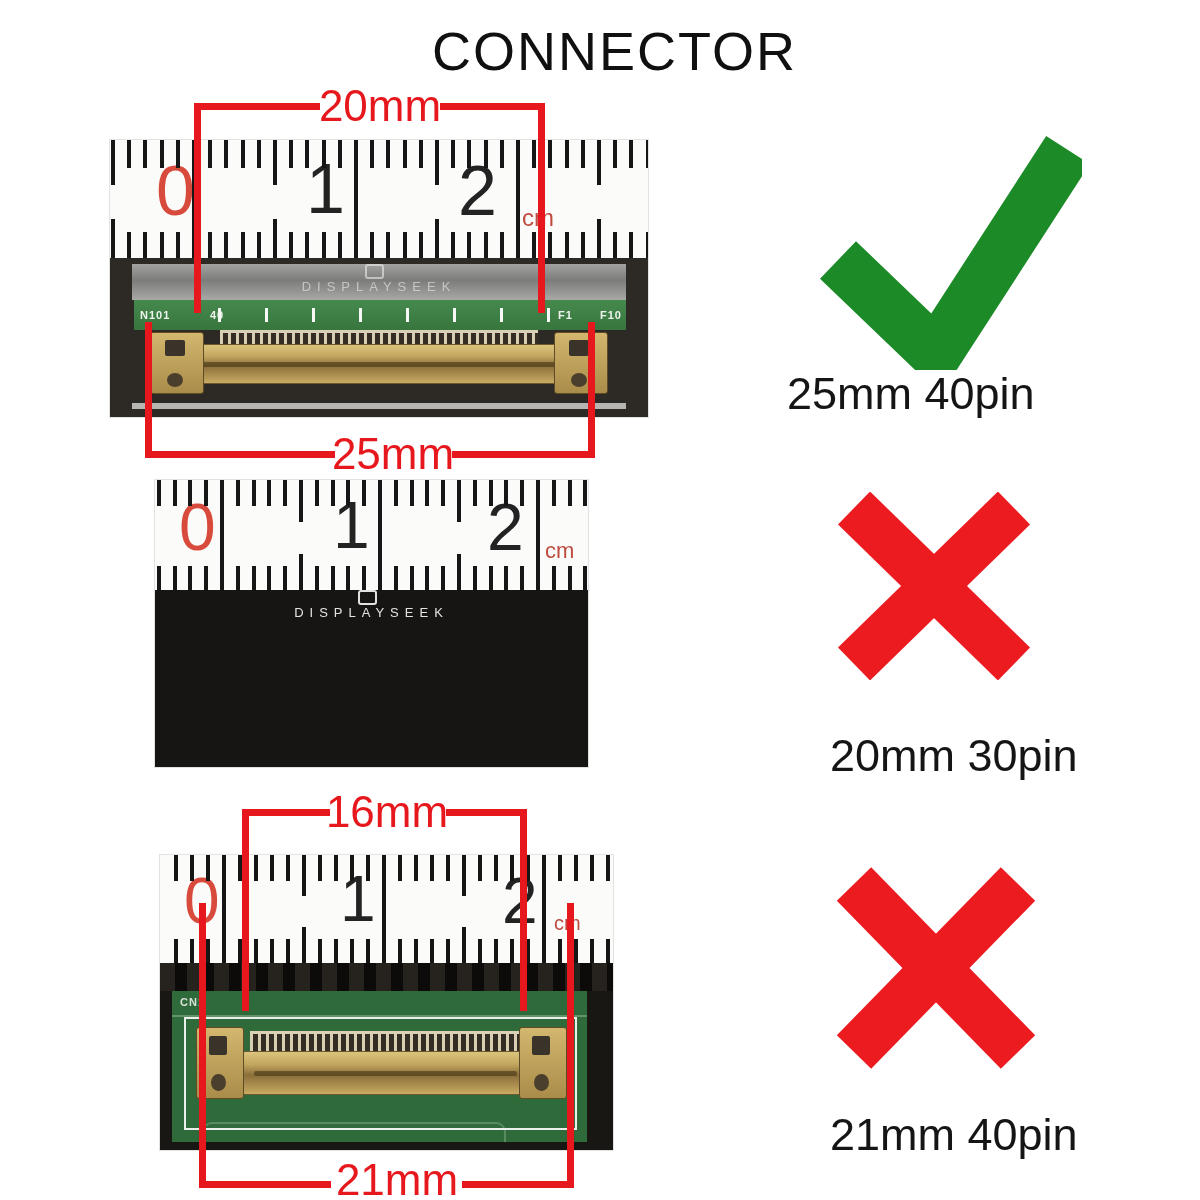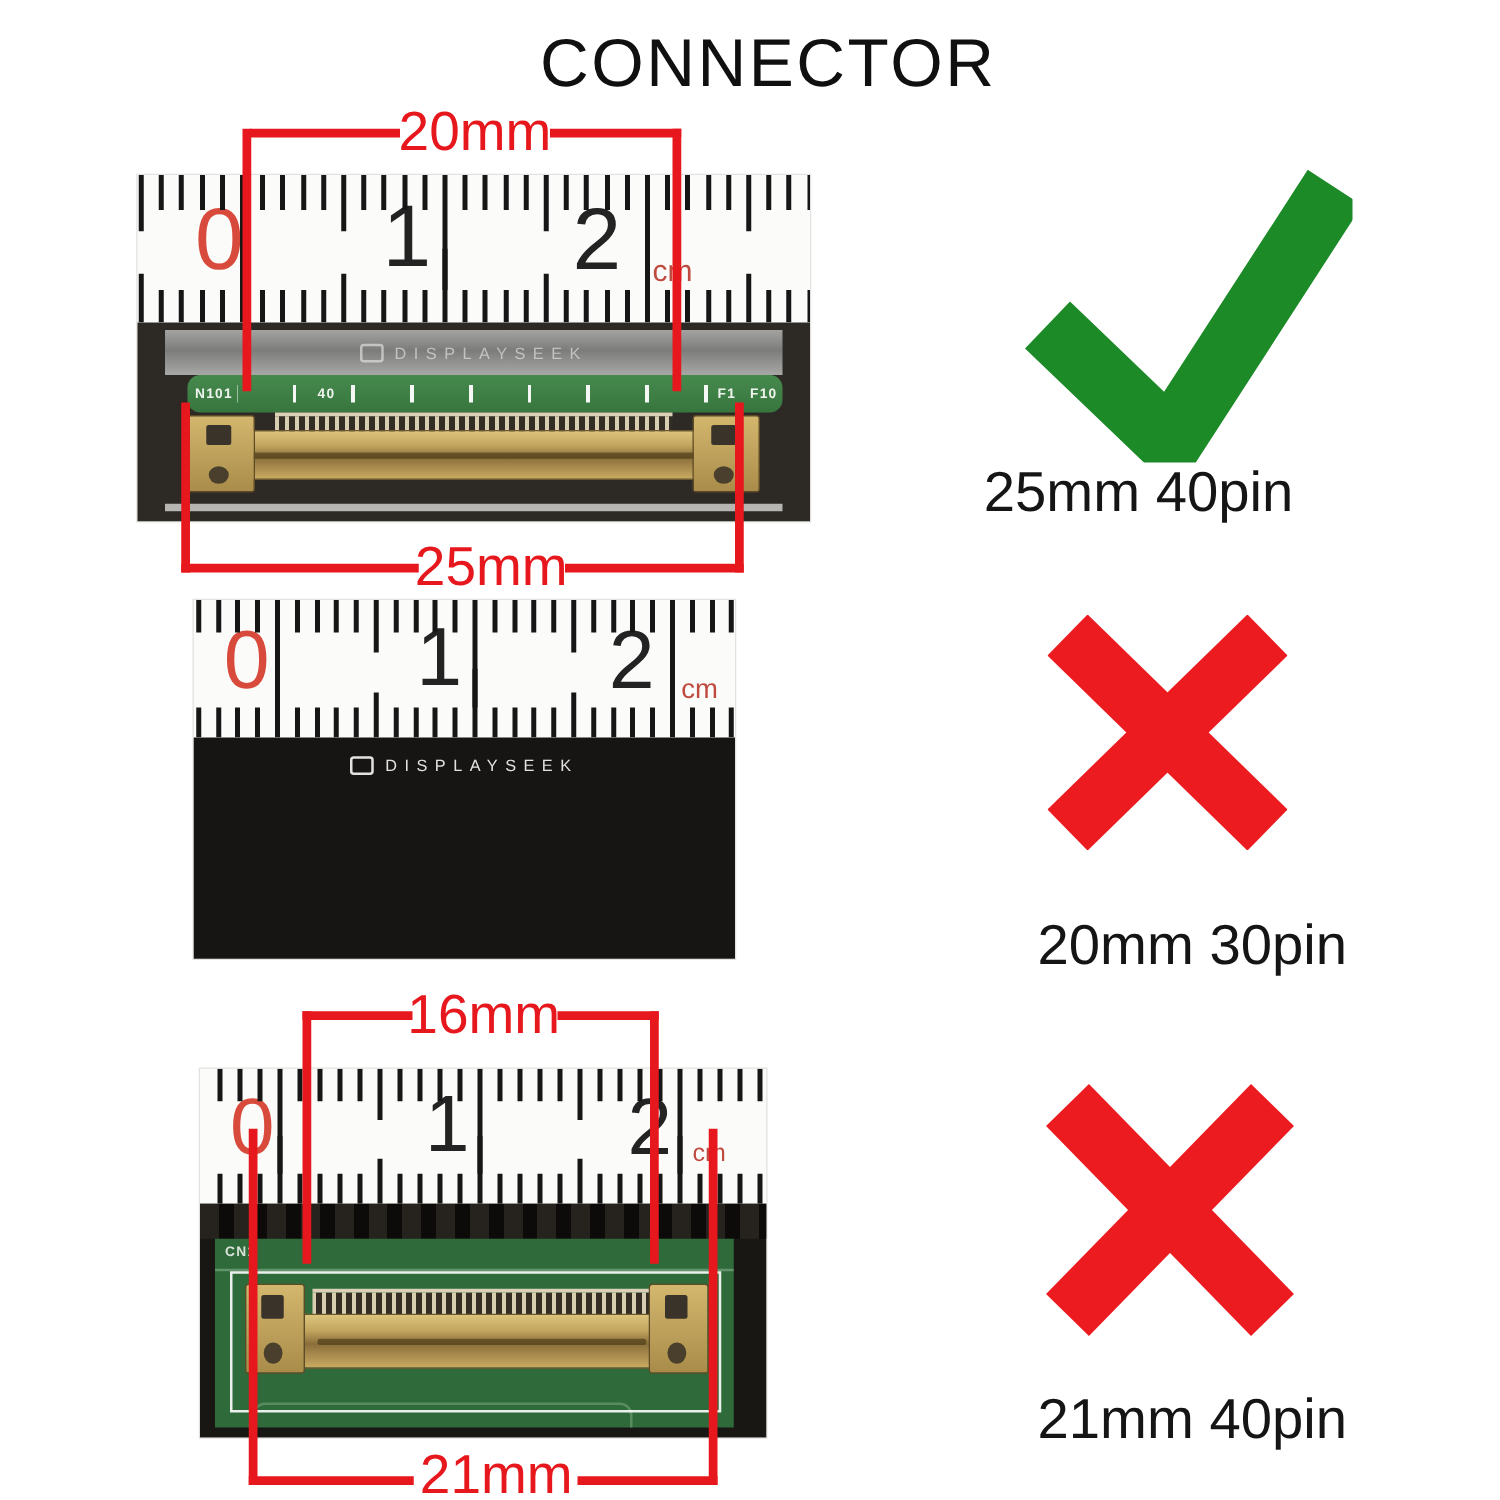--- a/index.html
+++ b/index.html
@@ -19,22 +19,22 @@
   .tick{position:absolute;width:4px;background:#161616;top:0;}
   .tick.b{top:auto;bottom:0;}
   .tick.mm{height:24%;}  .tick.half{height:38%;}  .tick.cm{height:78%;}
   .tick.b.mm{height:22%;} .tick.b.half{height:33%;} .tick.b.cm{height:50%;}
   .rnum{position:absolute;font-weight:500;color:#232323;line-height:1;}
   .rnum.red{color:#d84a3b;}
   .runit{position:absolute;font-weight:500;color:#bf4a3f;line-height:1;}
 
   
   .metal{background:linear-gradient(180deg,#a3a3a1 0%,#7c7c7a 45%,#90908e 70%,#a8a8a6 100%);}
-  .wm{display:flex;align-items:center;justify-content:center;height:100%;
-      letter-spacing:6px;font-size:13px;font-weight:500;}
+  .wm{display:flex;align-items:center;justify-content:flex-start;height:100%;
+      letter-spacing:6px;font-size:13px;font-weight:500;flex-direction:column;}
   .wm .wm-ic{display:inline-block;width:15px;height:11px;border:2px solid currentColor;
       border-radius:3px;margin-right:9px;}
   .pins{position:absolute;background:repeating-linear-gradient(90deg,#d8ceb2 0 3px,#332d23 3px 8px);
       border-top:3px solid #d9d0b6;}
   .gold{position:absolute;background:linear-gradient(180deg,#dcc47c 0%,#c2a55e 30%,#8a6e3a 55%,#b2955２ 56%,#c9ab62 100%);
       background:linear-gradient(180deg,#dcc47c 0%,#c2a55e 30%,#8a6e3a 55%,#c9ab62 100%);
       border:1px solid #6e5830;border-radius:3px;}
   .gold:after{content:"";position:absolute;left:4%;right:4%;top:46%;height:5px;
       background:rgba(60,45,15,.55);border-radius:2px;}
   .bracket{position:absolute;background:linear-gradient(180deg,#d3b76e,#a98c49);
@@ -136,24 +136,24 @@
       <div class="tick mm" style="left: 535.6px;"></div>
       <div class="tick b mm" style="left: 535.6px;"></div>
     </div>
   <div class="abs" style="left:0;top:118px;width:538px;height:159px;background:#2d2a25;">
     <div class="abs metal" style="left:22px;top:6px;right:22px;height:36px;">
       <div class="wm" style="color:rgba(245,245,242,.55);">
         <span class="wm-ic"></span>
         <span>DISPLAYSEEK</span>
       </div>
     </div>
-    <div class="abs" style="left:40px;top:42px;right:22px;height:30px;background:linear-gradient(180deg,#46894d,#37763e);border-radius:10px;">
+    <div class="abs" style="left:24px;top:42px;right:22px;height:30px;background:linear-gradient(180deg,#46894d,#37763e);">
       <div class="abs" style="left:40px;right:40px;top:8px;height:14px;background:repeating-linear-gradient(90deg,transparent 0 44px,rgba(255,255,255,.95) 44px 47px);"></div>
       <span class="pcb-label" style="left:6px;top:9px;font-size:11px;">N101</span>
-      <span class="pcb-label" style="left:76px;top:9px;font-size:11px;margin-left:28px;">40</span>
+      <span class="pcb-label" style="left:76px;top:9px;font-size:11px;">40</span>
       <span class="pcb-label" style="left:424px;top:9px;font-size:11px;">F1</span>
       <span class="pcb-label" style="right:4px;top:9px;font-size:11px;">F10</span>
     </div>
     <div class="abs" style="left:22px;top:72px;right:22px;height:66px;">
       <div class="pins" style="left:88px;right:88px;top:0;height:18px;"></div>
       <div class="gold" style="left:52px;right:52px;top:14px;height:38px;"></div>
       <div class="bracket" style="left:18px;top:2px;width:52px;height:60px;"></div>
       <div class="bracket" style="right:18px;top:2px;width:52px;height:60px;"></div>
     </div>
     <div class="abs" style="left:22px;bottom:8px;right:22px;height:6px;background:#cfcecb;opacity:.85;"></div>

